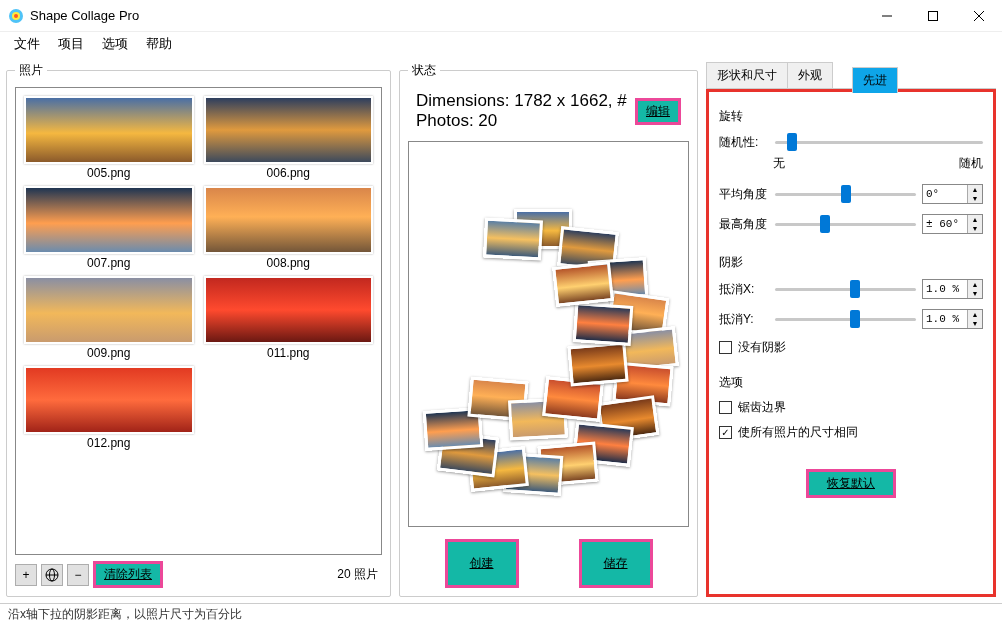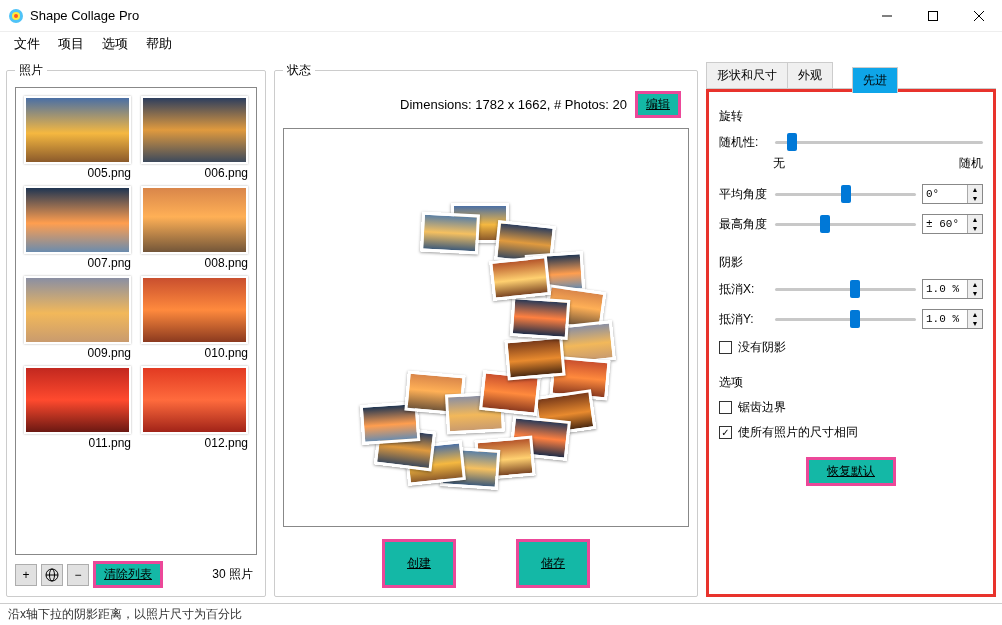--- a/index.html
+++ b/index.html
@@ -6,33 +6,33 @@
 body { background: #fff; width: 1002px; height: 625px; overflow: hidden; display: flex; flex-direction: column; }
 .titlebar { height: 32px; display: flex; align-items: center; padding-left: 8px; border-bottom: 1px solid #eee; }
 .titlebar .icon { width: 16px; height: 16px; margin-right: 6px; }
 .titlebar .title { flex: 1; font-size: 13px; }
 .titlebar .winbtn { width: 46px; height: 32px; display: flex; align-items: center; justify-content: center; cursor: pointer; }
 .menubar { height: 24px; display: flex; align-items: center; padding: 0 6px; gap: 2px; }
 .menubar .menu { padding: 2px 8px; cursor: pointer; font-size: 13px; }
 .content { flex: 1; display: flex; gap: 8px; padding: 6px; background: #fff; }
 fieldset.pane { border: 1px solid #ccc; border-radius: 2px; padding: 8px; position: relative; }
 fieldset.pane > legend { padding: 0 4px; font-size: 12px; }
-.photos-pane { width: 260px; display: flex; flex-direction: column; }
+.photos-pane { width: 385px; display: flex; flex-direction: column; }
 .thumbs-scroll { flex: 1; overflow-y: auto; border: 1px solid #888; padding: 8px; }
 .thumbs-grid { display: grid; grid-template-columns: 1fr 1fr; gap: 6px 10px; }
-.thumb-item { text-align: right; }
+.thumb-item { text-align: center; }
 .thumb-img { width: 100%; height: 68px; border: 2px solid #fff; box-shadow: 0 0 2px rgba(0,0,0,.3); background: #333; }
 .thumb-lbl { margin-top: 2px; font-size: 12px; }
 .photo-footer { display: flex; align-items: center; gap: 4px; margin-top: 6px; }
 .btn { border: 3px solid #ec4899; background: #14b8a6; padding: 2px 8px; cursor: pointer; font-size: 12px; text-decoration: underline; }
 .small-btn { border: 1px solid #adadad; background: #e1e1e1; width: 22px; height: 22px; display: flex; align-items: center; justify-content: center; cursor: pointer; }
 .photo-count { flex: 1; text-align: right; padding-right: 4px; }
 .status-pane { flex: 1; display: flex; flex-direction: column; gap: 6px; }
 .dim-row { display: flex; align-items: center; gap: 8px; padding: 4px 8px; font-family: "Courier New", monospace; }
-.dim-row .dims { flex: 1; text-align: right; font-size: 13px; }
+.dim-row .dims { flex: 1; text-align: left; font-size: 17px; }
 .preview-box { flex: 1; border: 1px solid #888; position: relative; background: #fff; display: flex; align-items: center; justify-content: center; }
 .collage { position: relative; width: 270px; height: 260px; }
 .cphoto { position: absolute; border: 3px solid #fff; box-shadow: 0 1px 3px rgba(0,0,0,.4); }
 .progress-zone { height: 36px; border: 1px solid #ccc; margin-top: 4px; display: flex; align-items: center; justify-content: center; }
 .done-txt { color: #c00; font-weight: bold; font-size: 13px; }
 .bottom-btns { display: flex; justify-content: center; gap: 60px; margin-top: 6px; }
 .tabs-pane { width: 290px; display: flex; flex-direction: column; }
 .tabstrip { display: flex; border-bottom: 1px solid #ccc; }
 .tab { padding: 4px 10px; border: 1px solid #ccc; border-bottom: none; background: #f0f0f0; cursor: pointer; margin-right: -1px; font-size: 12px; }
 .tab.active { background: #0ea5e9; position: relative; top: 5px; margin-left: 20px; }
@@ -43,21 +43,21 @@
 .slider-row .sl-track { flex: 1; position: relative; height: 18px; display: flex; align-items: center; }
 .sl-track .track-line { height: 3px; background: #c8c8c8; width: 100%; border-radius: 2px; }
 .sl-track .thumb { position: absolute; width: 10px; height: 18px; background: #0078d7; border-radius: 2px; top: 0; }
 .spin-box { display: flex; border: 1px solid #888; height: 20px; }
 .spin-box input { border: none; width: 44px; padding: 0 3px; font-family: "Courier New", monospace; font-size: 11px; }
 .spin-btns { display: flex; flex-direction: column; border-left: 1px solid #aaa; }
 .spin-btns div { width: 14px; height: 9px; font-size: 7px; display: flex; align-items: center; justify-content: center; background: #eee; cursor: pointer; }
 .end-labels { display: flex; justify-content: space-between; margin: -6px 0 12px 54px; font-size: 12px; }
 .chk-row { display: flex; align-items: center; gap: 6px; margin: 8px 0; }
 .chk { width: 13px; height: 13px; border: 1px solid #333; display: flex; align-items: center; justify-content: center; font-size: 10px; cursor: pointer; }
-.restore-row { text-align: center; margin-top: 16px; }
+.restore-row { text-align: center; margin-top: 28px; }
 .statusbar-bottom { height: 22px; border-top: 1px solid #ccc; padding: 2px 8px; display: flex; font-size: 12px; color: #333; }
 
 .g1{background:linear-gradient(180deg,#4a6fa5 0%,#f5b840 55%,#8b5a2b 100%)}
 .g2{background:linear-gradient(180deg,#2d3e5e 0%,#e09a3e 50%,#3d4a5c 100%)}
 .g3{background:linear-gradient(180deg,#1f3552 0%,#ff9e4f 55%,#6b8cae 100%)}
 .g4{background:linear-gradient(180deg,#d9864a 0%,#ffb056 45%,#735639 100%)}
 .g5{background:linear-gradient(180deg,#8a8fa3 0%,#f2b85a 55%,#c99b6e 100%)}
 .g6{background:linear-gradient(180deg,#c94f2e 0%,#ff8a3d 50%,#8b3a1f 100%)}
 .g7{background:linear-gradient(180deg,#c2281f 0%,#ff4a2e 50%,#6b1812 100%)}
 .g8{background:linear-gradient(180deg,#e23a22 0%,#ff6b3d 50%,#a12318 100%)}
@@ -123,45 +123,41 @@
           </div>
           <div class="thumb-item">
             <div class="thumb-img g4"></div>
             <div class="thumb-lbl">008.png</div>
           </div>
           <div class="thumb-item">
             <div class="thumb-img g5"></div>
             <div class="thumb-lbl">009.png</div>
           </div>
           <div class="thumb-item">
-            <div class="thumb-img g6"></div>
-            <div class="thumb-lbl">010.png</div>
-          </div>
-          <div class="thumb-item">
             <div class="thumb-img g7"></div>
             <div class="thumb-lbl">011.png</div>
           </div>
           <div class="thumb-item">
             <div class="thumb-img g8"></div>
             <div class="thumb-lbl">012.png</div>
           </div>
         </div>
     </div>
     <div class="photo-footer">
       <div class="small-btn">+</div>
       <div class="small-btn">
         <svg width="14" height="14" viewBox="0 0 14 14">
             <circle cx="7" cy="7" r="6" fill="none" stroke="#000"></circle>
             <ellipse cx="7" cy="7" rx="2.5" ry="6" fill="none" stroke="#000"></ellipse>
             <line x1="1" y1="7" x2="13" y2="7" stroke="#000"></line>
           </svg>
       </div>
       <div class="small-btn">−</div>
       <button class="btn">清除列表</button>
-      <span class="photo-count">30 照片</span>
+      <span class="photo-count">20 照片</span>
     </div>
   </fieldset>
 
   <fieldset class="pane status-pane">
     <legend>状态</legend>
     <div class="dim-row">
       <span class="dims">Dimensions: 1782 x 1662, # Photos: 20</span>
       <button class="btn">编辑</button>
     </div>
     <div class="preview-box">

